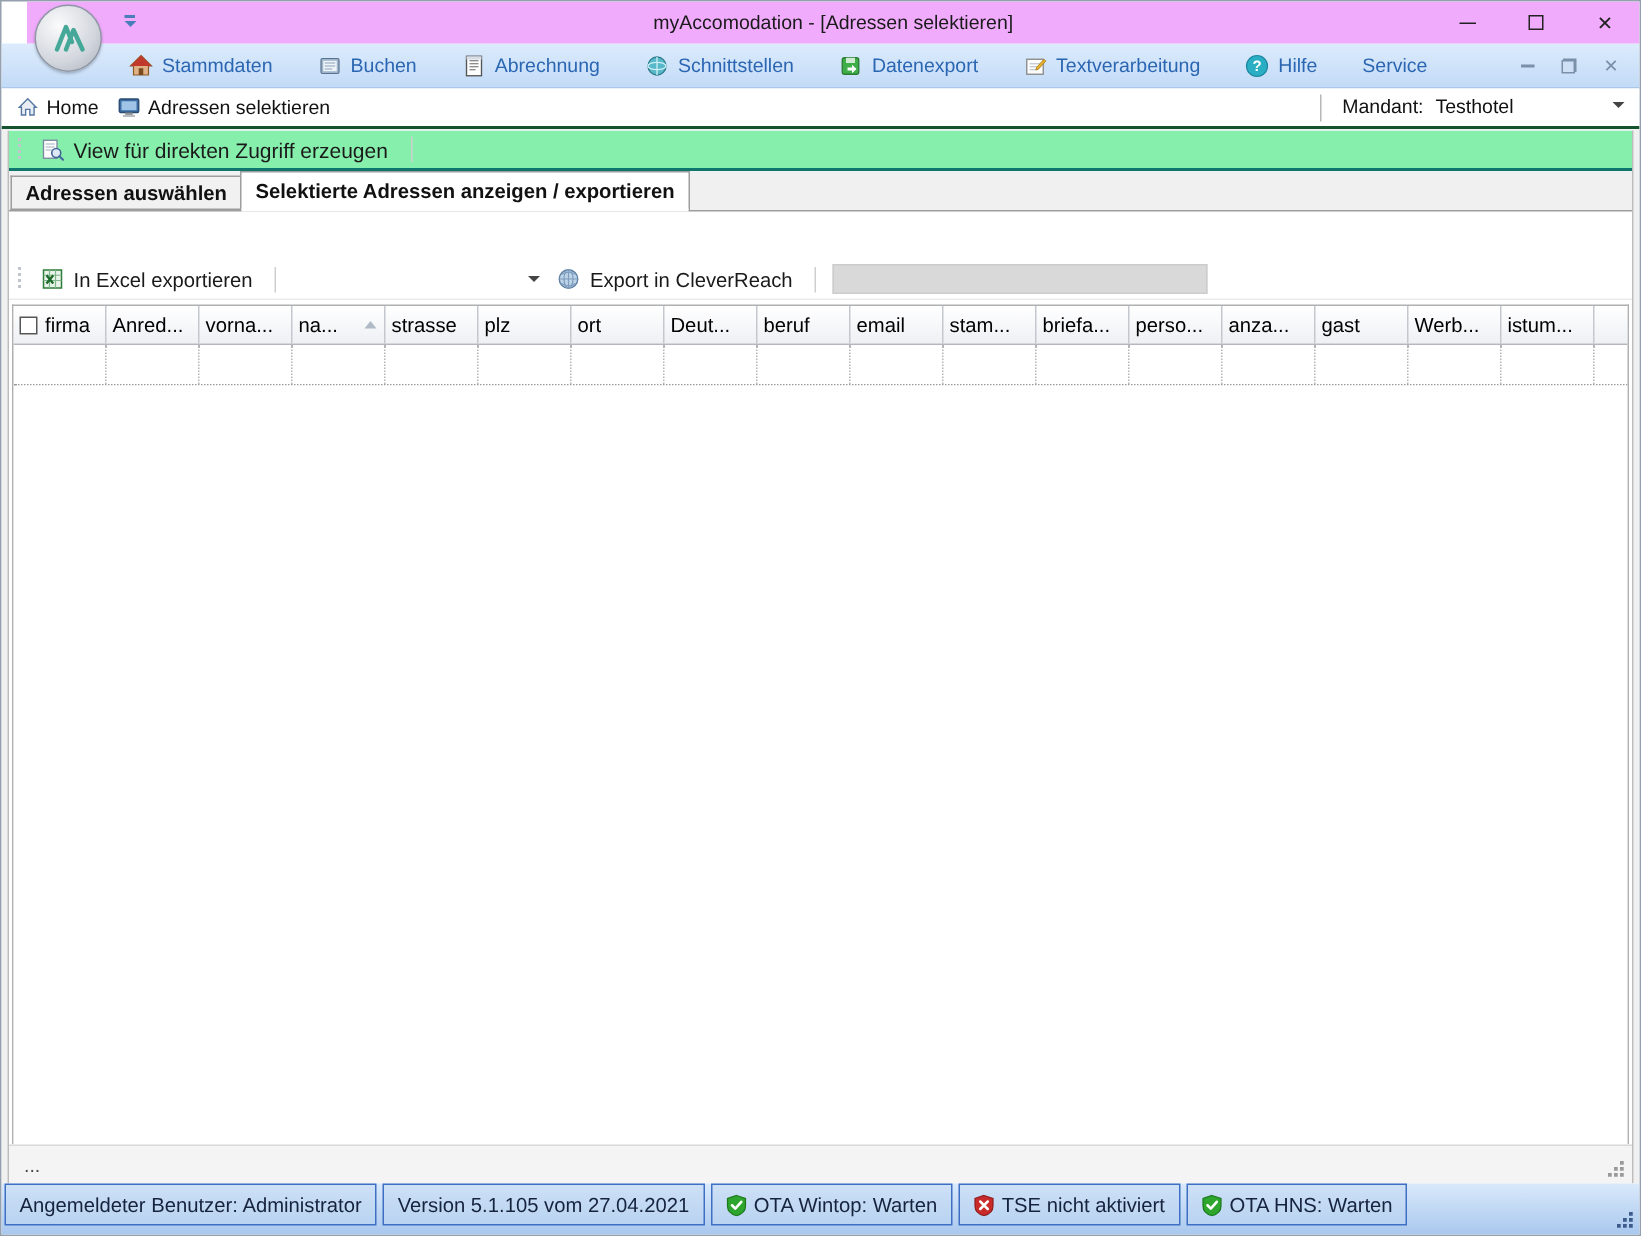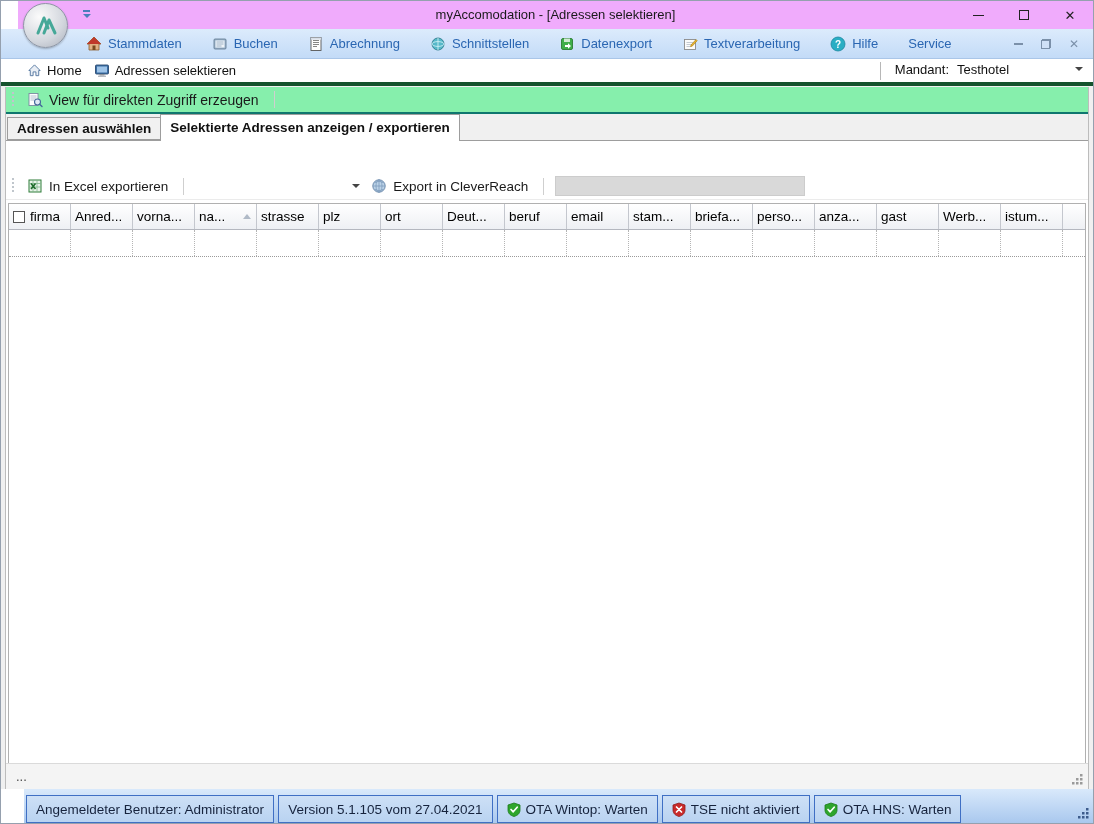--- a/index.html
+++ b/index.html
@@ -34,22 +34,22 @@
   .menu-item svg { flex:0 0 auto; }
   .mdi-controls { margin-left:auto; display:flex; align-items:center; gap:14px; padding-right:12px; color:#7b90a9; }
   .mdi-btn { display:flex; align-items:center; justify-content:center; width:14px; height:14px; }
   .mdi-min { width:9px; height:2px; background:#7b90a9; }
   .mdi-restore { position:relative; width:10px; height:10px; }
   .mdi-restore::before { content:""; position:absolute; top:0; right:0; width:7px; height:7px; border:1px solid #7b90a9; }
   .mdi-restore::after { content:""; position:absolute; bottom:0; left:0; width:7px; height:7px; border:1px solid #7b90a9; background:#cfe0f6; }
   .mdi-close { font-size:12px; color:#7b90a9; }
 
   
-  .breadcrumb-row { height:27px; flex:0 0 27px; background:#fff; border-bottom:4px solid #14532d;
-                    display:flex; align-items:center; padding:0 6px 0 20px; font-size:13px; color:#111; }
+  .breadcrumb-row { height:27px; flex:0 0 27px; background:#fff; border-bottom:2px solid #14532d;
+                    display:flex; align-items:center; padding:0 6px 0 4px; font-size:13px; color:#111; }
   .crumb { display:flex; align-items:center; gap:5px; padding:0 6px; }
   .mandant-box { margin-left:auto; display:flex; align-items:flex-start; gap:8px; }
   .vsep { width:1px; height:18px; background:#b7b7b7; margin:0 6px; }
   .mandant-combo { display:flex; align-items:center; width:130px; justify-content:space-between; padding-right:4px; }
   .dd-arrow { border-left:4px solid transparent; border-right:4px solid transparent; border-top:4px solid #444; }
 
   
   .mdi-client { flex:1 1 auto; background:#f0f0f0; display:flex; flex-direction:column; overflow:hidden; }
   .child-win { flex:1 1 auto; margin:1px 4px 0 4px; display:flex; flex-direction:column;
                border-left:1px solid #bcbcbc; border-right:1px solid #bcbcbc; background:#fff; overflow:hidden; }
@@ -93,21 +93,21 @@
   .empty-row { height:27px; flex:0 0 27px; display:flex; border-bottom:1px dotted #9a9a9a; }
   .ecell { width:62px; flex:0 0 62px; border-right:1px dotted #b5b5b5; }
   .grid-blank { flex:1 1 auto; background:#fff; }
 
   .bottom-strip { height:26px; flex:0 0 26px; background:#f4f4f4; border-top:1px solid #dadada;
                   display:flex; align-items:center; padding:0 10px; font-size:13px; color:#4b4b4b; position:relative; }
   .strip-grip { position:absolute; right:4px; bottom:3px; }
 
   
   .statusbar { height:34px; flex:0 0 34px; background:linear-gradient(#d9e9fb,#a9c8ee);
-               display:flex; align-items:flex-end; padding:0 2px; gap:4px; position:relative;margin-left:23px; }
+               display:flex; align-items:flex-start; padding:0 2px; gap:4px; position:relative; }
   .status-panel { height:28px; display:flex; align-items:center; gap:5px; padding:0 9px;
                   background:linear-gradient(#cde0f6,#b9d3f1); border:1px solid #3f6fc4;
                   font-size:13.5px; color:#16233d; white-space:nowrap; }
   .status-grip { position:absolute; right:3px; bottom:3px; }
 </style>
 </head>
 <body>
 
 <div id="app">
 

